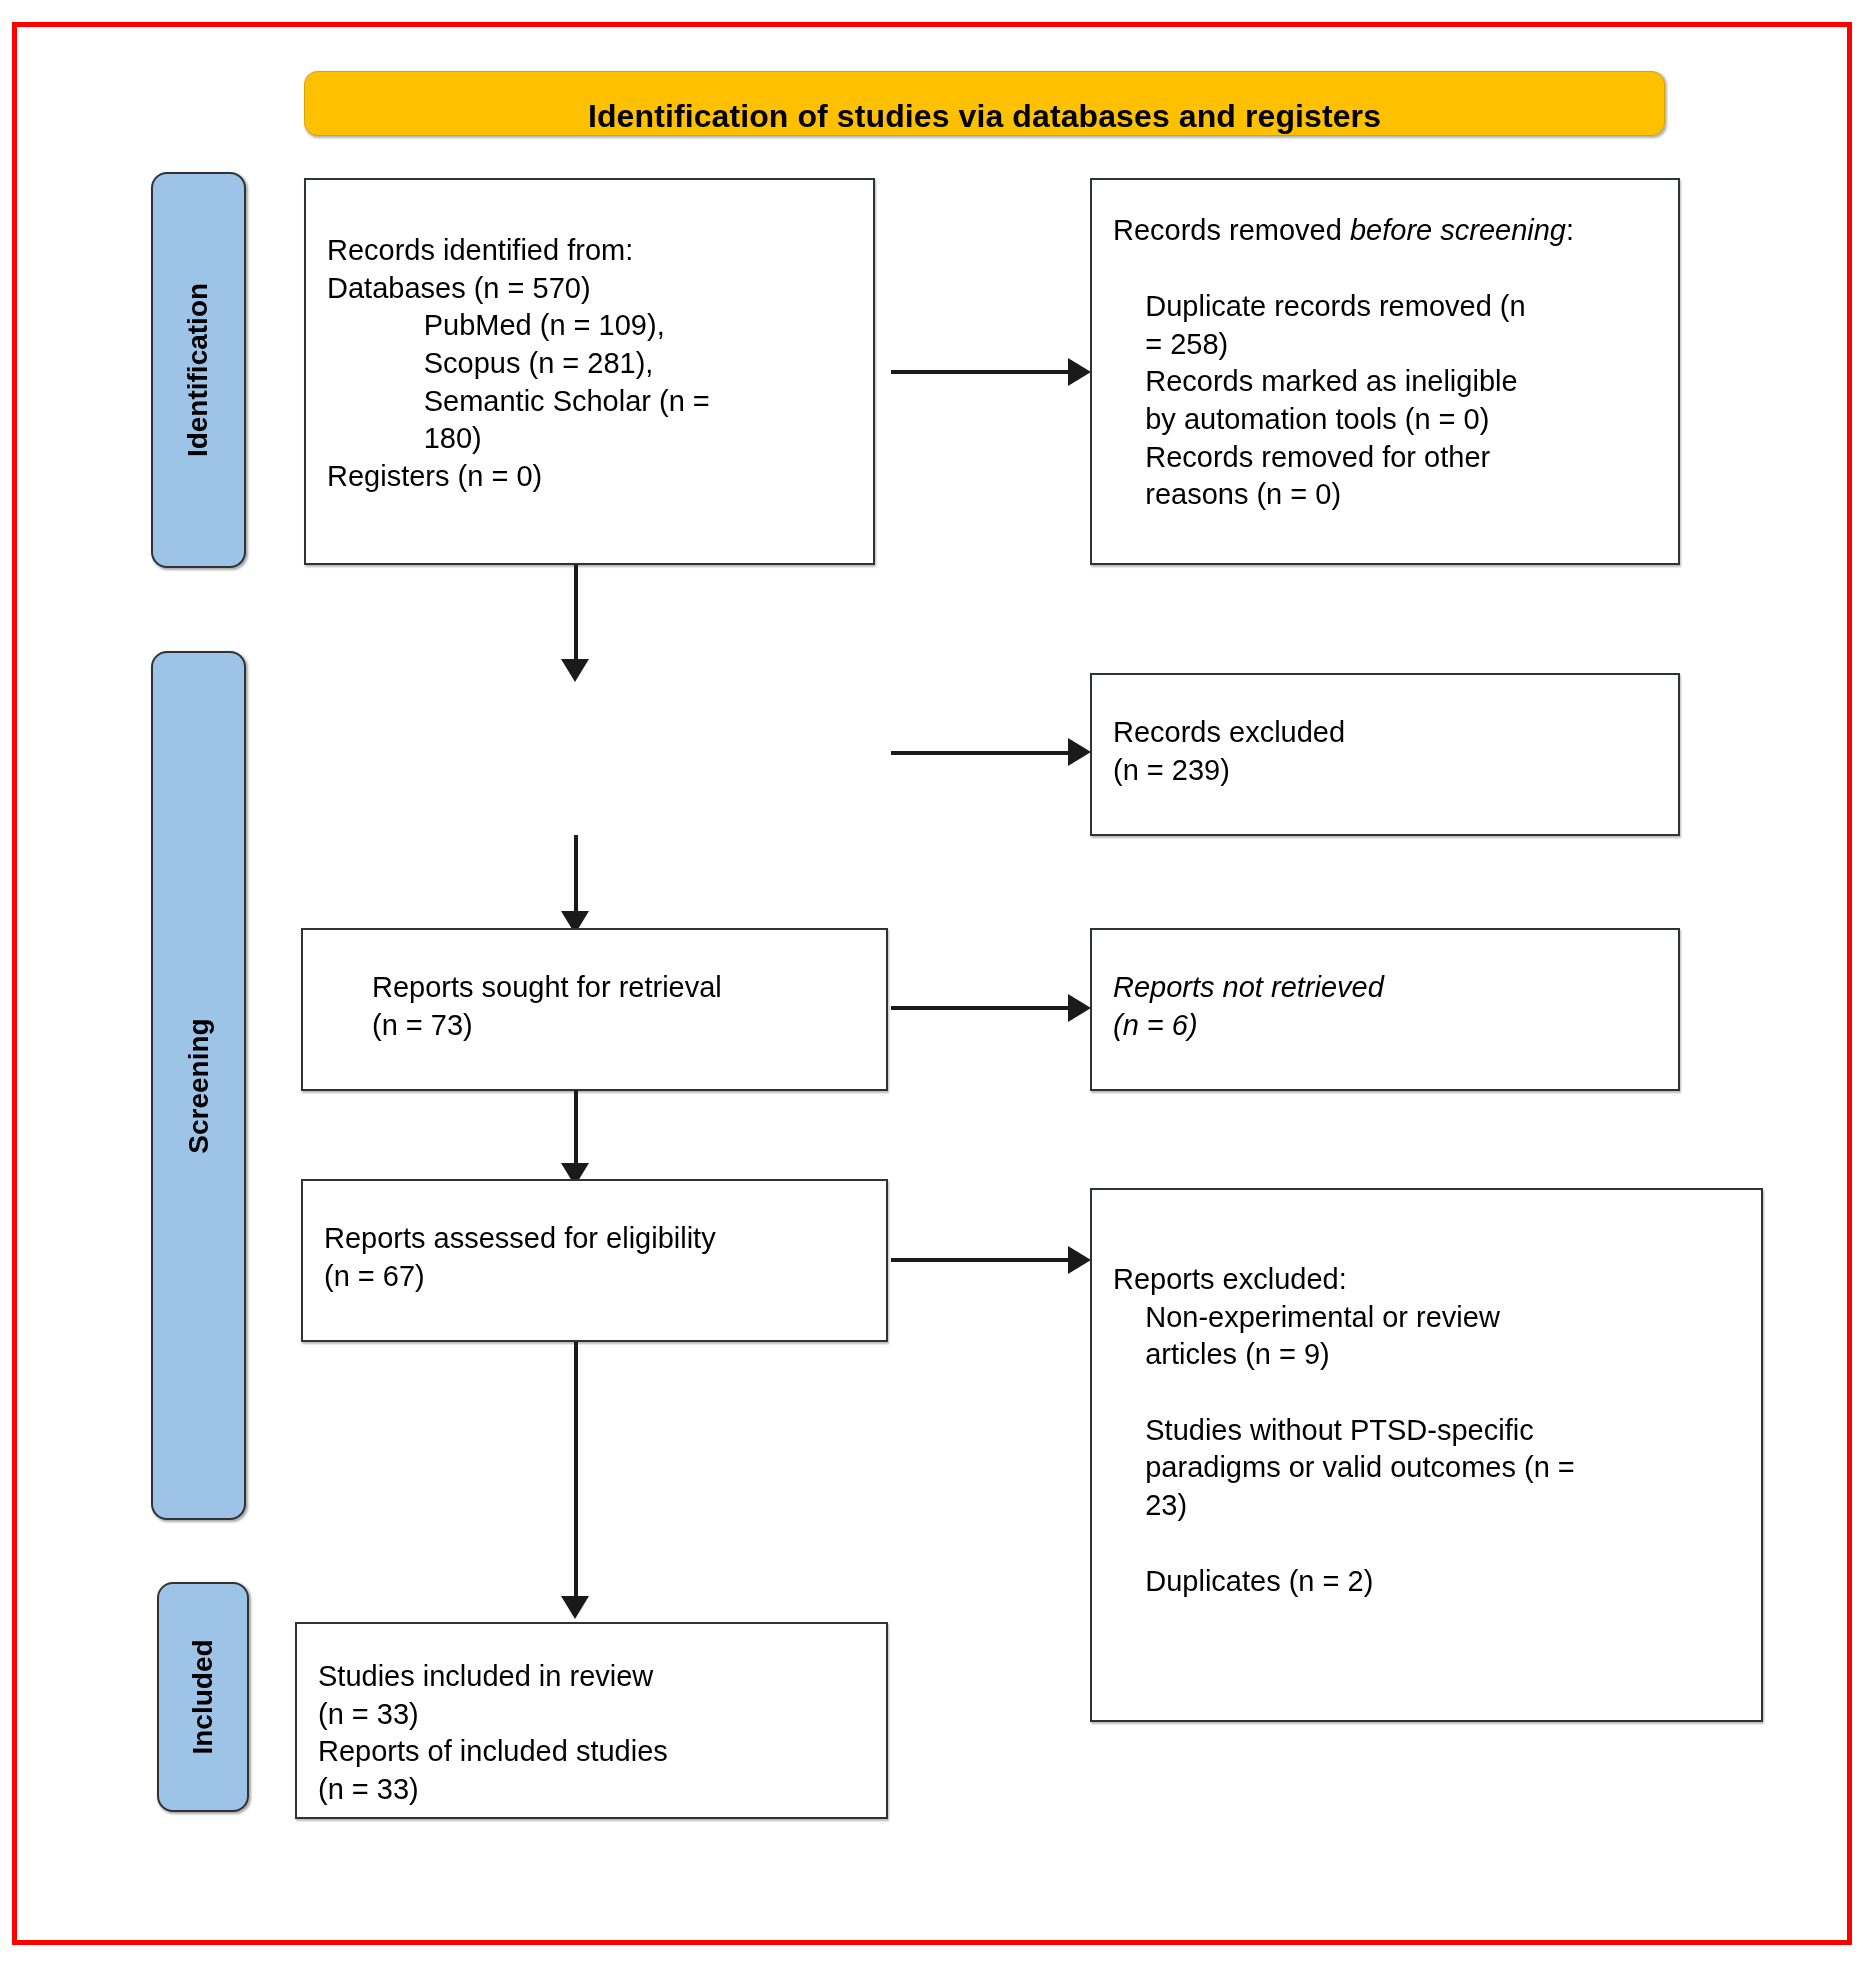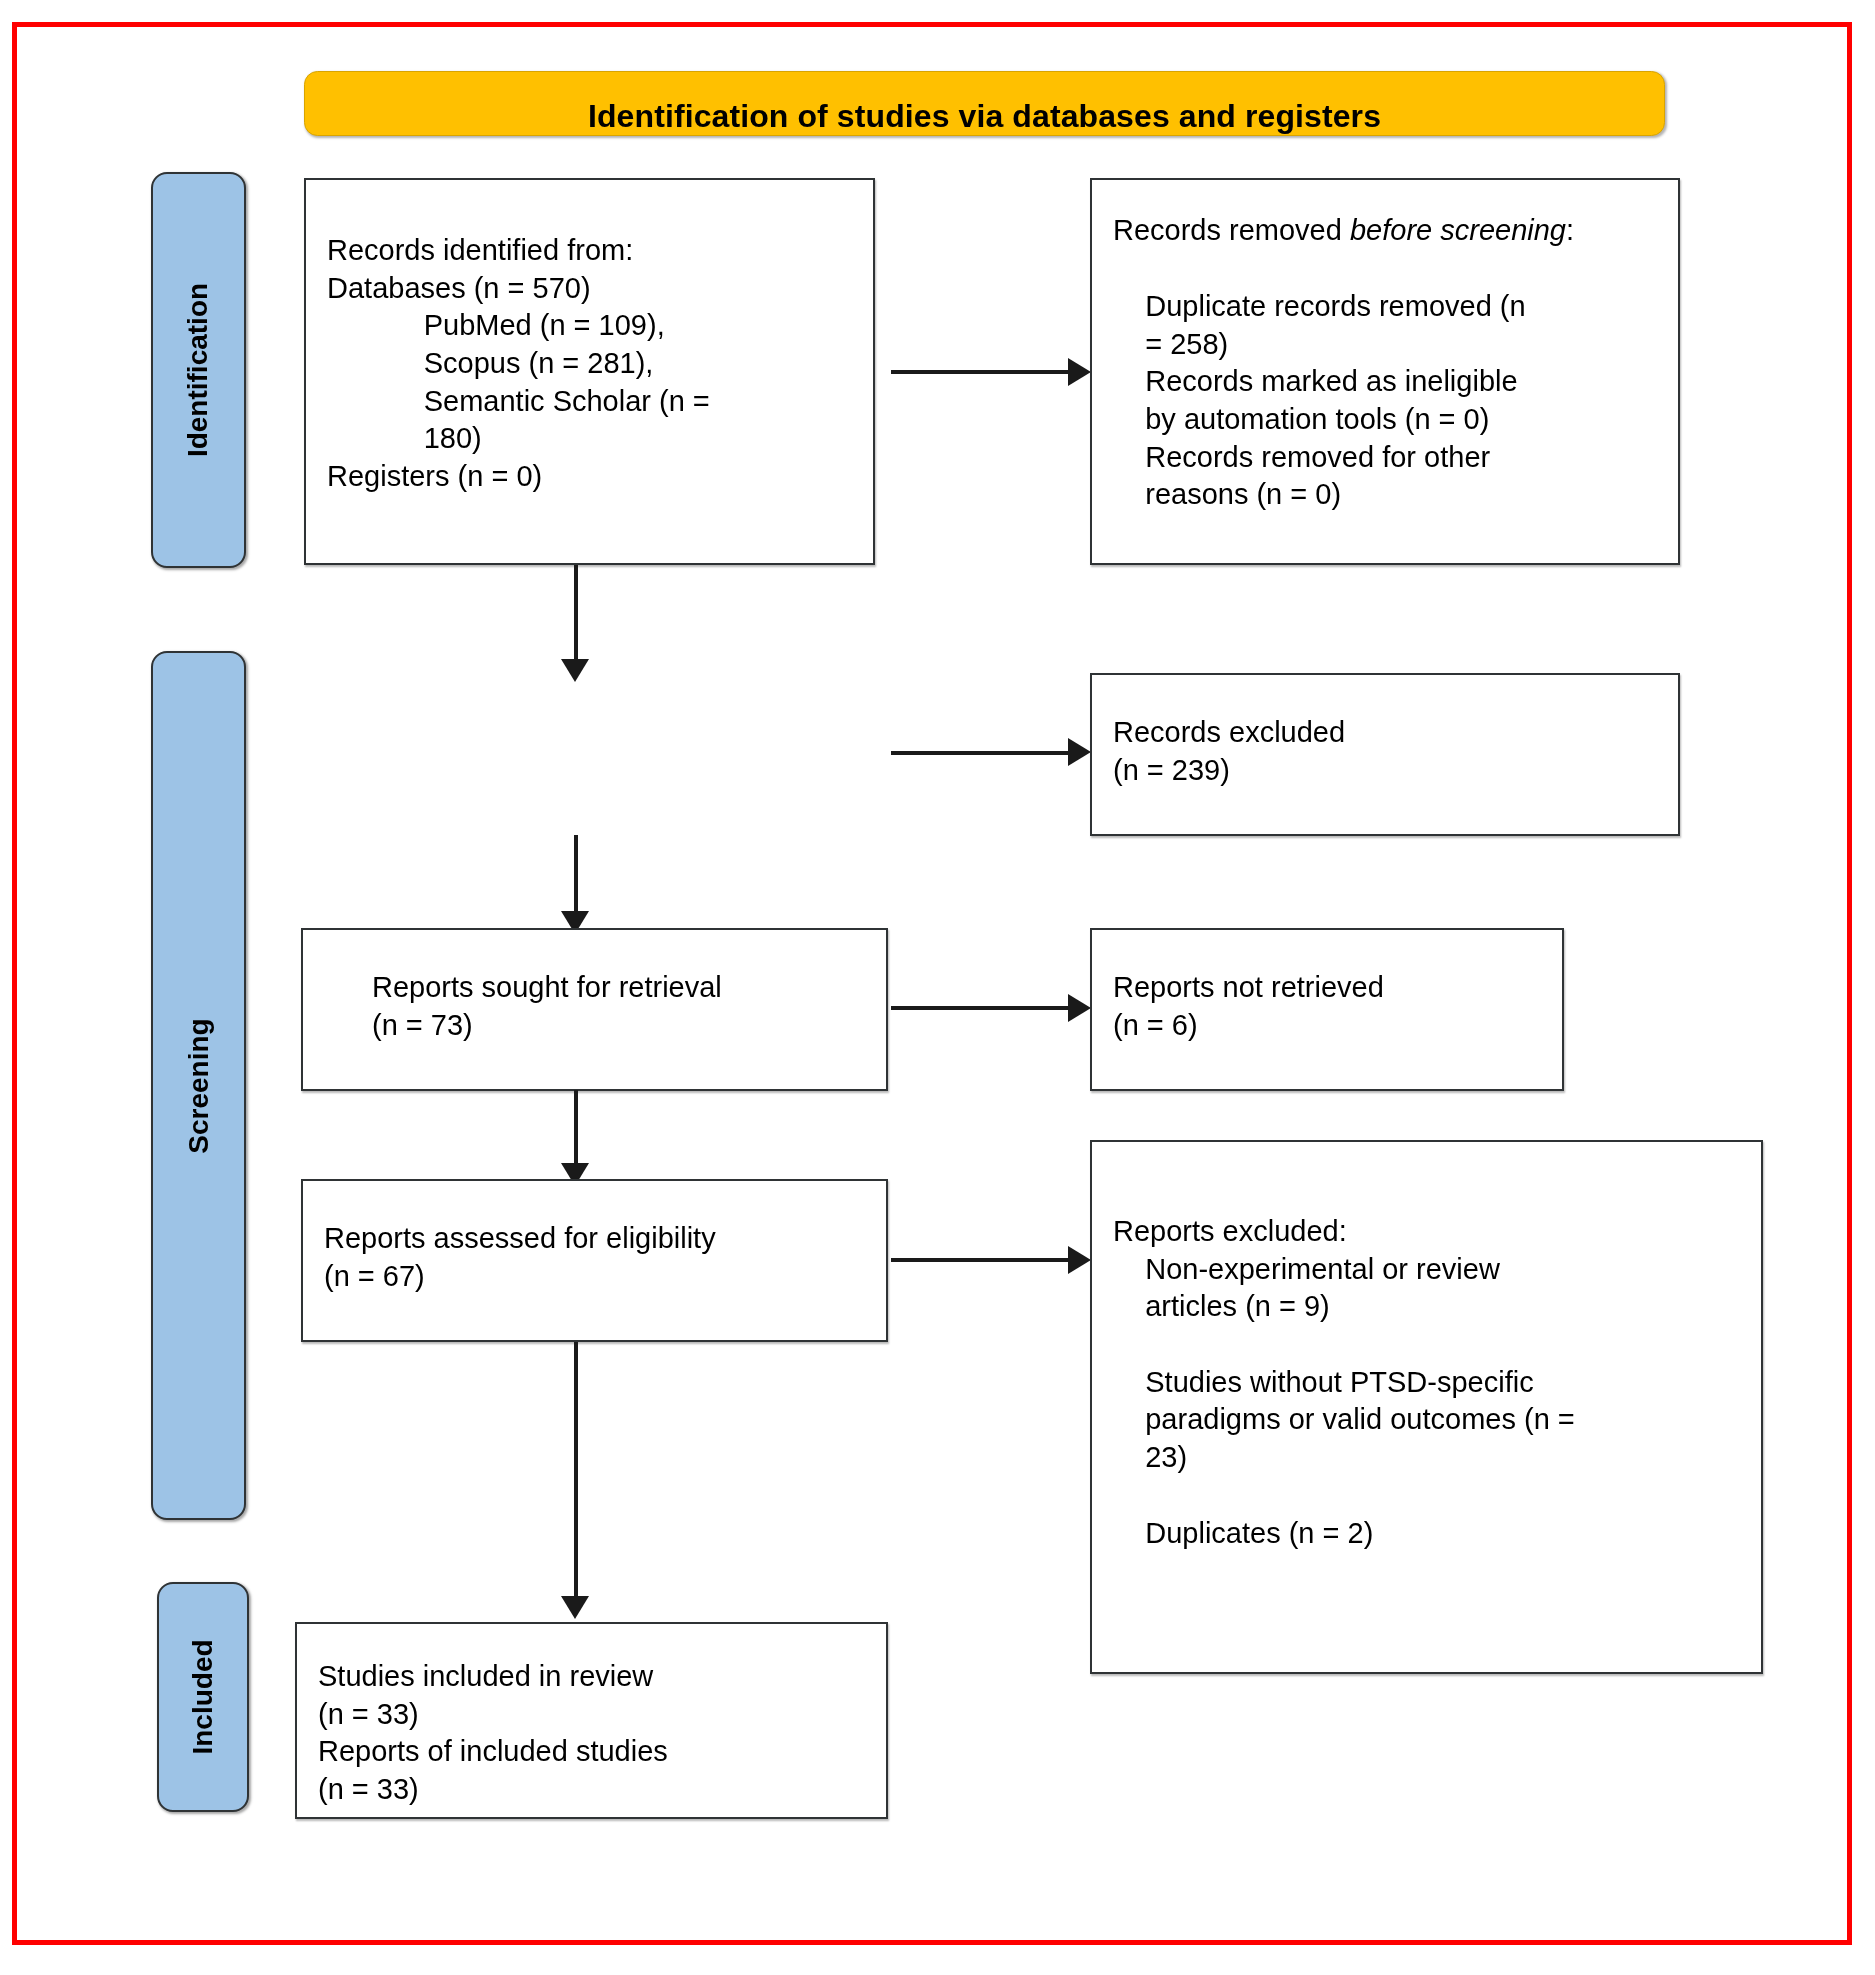--- a/index.html
+++ b/index.html
@@ -172,37 +172,37 @@
   <div class="arrow-head-down" style="left:561px; top:911px;"></div>
 
   <div class="flow-box" style="left:301px; top:928px; width:587px; height:163px;">
     <div class="flow-box-text" style="top:39px;margin-left:48px;">Reports sought for retrieval
 (n = 73)</div>
   </div>
 
   <div class="arrow-line-h" style="left:891px; top:1006px; width:178px;"></div>
   <div class="arrow-head-right" style="left:1068px; top:994px;"></div>
 
-  <div class="flow-box" style="left:1090px; top:928px; width:474px; height:163px;">
+  <div class="flow-box" style="left:1090px; top:928px; width:590px; height:163px;font-style:italic;">
     <div class="flow-box-text" style="top:39px;">Reports not retrieved
 (n = 6)</div>
   </div>
 
   <div class="arrow-line-v" style="left:574px; top:1090px; width:4.3px; height:80px;"></div>
   <div class="arrow-head-down" style="left:561px; top:1163px;"></div>
 
   <div class="flow-box" style="left:301px; top:1179px; width:587px; height:163px;">
     <div class="flow-box-text" style="top:39px;">Reports assessed for eligibility
 (n = 67)</div>
   </div>
 
   <div class="arrow-line-h" style="left:891px; top:1258px; width:178px;"></div>
   <div class="arrow-head-right" style="left:1068px; top:1246px;"></div>
 
-  <div class="flow-box" style="left:1090px; top:1140px; width:673px; height:534px;">
+  <div class="flow-box" style="left:1090px; top:1188px; width:673px; height:534px;">
     <div class="flow-box-text" style="top:71px;">Reports excluded:
     Non-experimental or review
     articles (n = 9)
 
     Studies without PTSD-specific
     paradigms or valid outcomes (n =
     23)
 
     Duplicates (n = 2)</div>
   </div>

